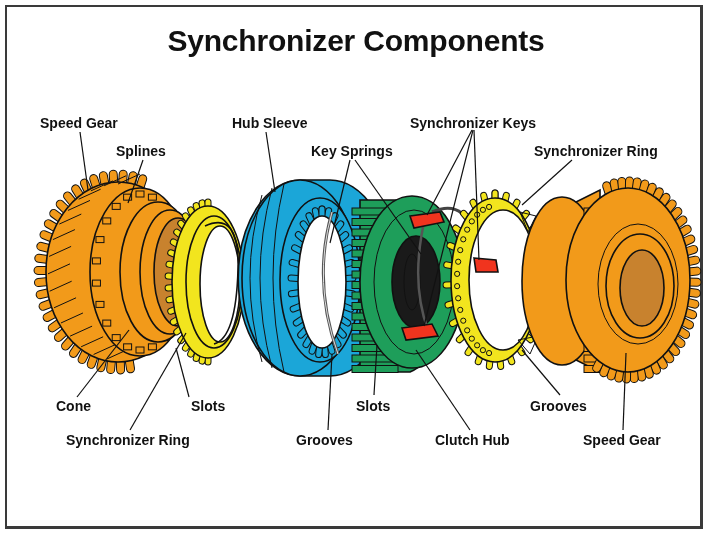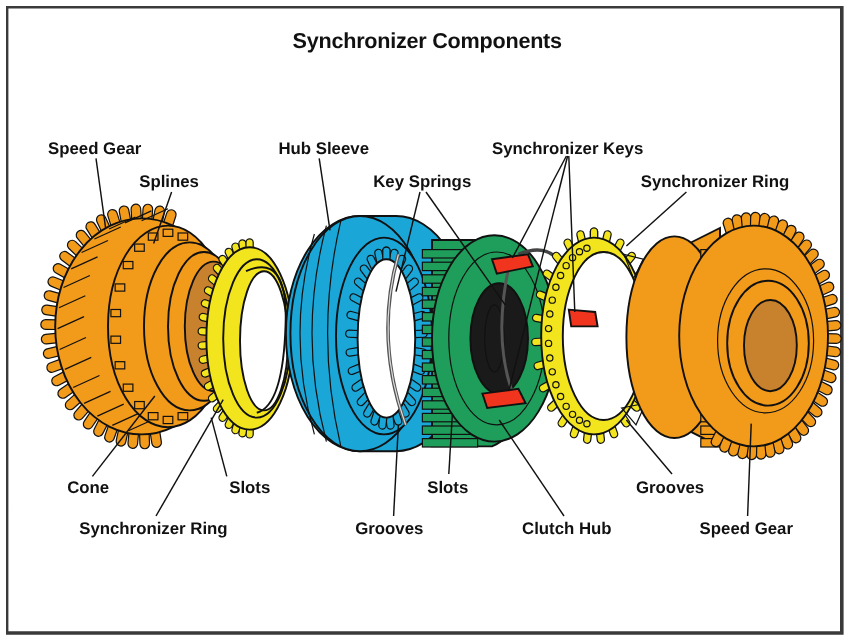--- a/index.html
+++ b/index.html
@@ -2,21 +2,21 @@
 <html><head>
   <meta charset="utf-8">
   <style>
     html, body { margin: 0; padding: 0; background: #ffffff; }
     body { width: 712px; height: 537px; position: relative; overflow: hidden;
            font-family: "Liberation Sans", sans-serif; }
     .frame { position: absolute; left: 5px; top: 5px; width: 698px; height: 524px;
              border: 2px solid #3a3a3a; border-bottom-width: 3px; border-right-width: 3px;
              box-sizing: border-box; background: #fff; }
     .title { position: absolute; left: 0; width: 712px; top: 24px; text-align: center;
-             font-size: 18px; font-weight: bold; color: #111; letter-spacing: -0.2px; }
+             font-size: 30px; font-weight: bold; color: #111; letter-spacing: -0.2px; }
     svg.diagram { position: absolute; left: 0; top: 0; }
     .lbl { font-family: "Liberation Sans", sans-serif; font-weight: bold; font-size: 14px; fill: #111; }
     .lead { stroke: #111; stroke-width: 1.2; fill: none; }
     .ol { stroke: #111; stroke-width: 1.6; }
     .thin { stroke: #111; stroke-width: 1; fill: none; }
   </style>
 </head>
 <body>
 
 <div class="frame"></div>

